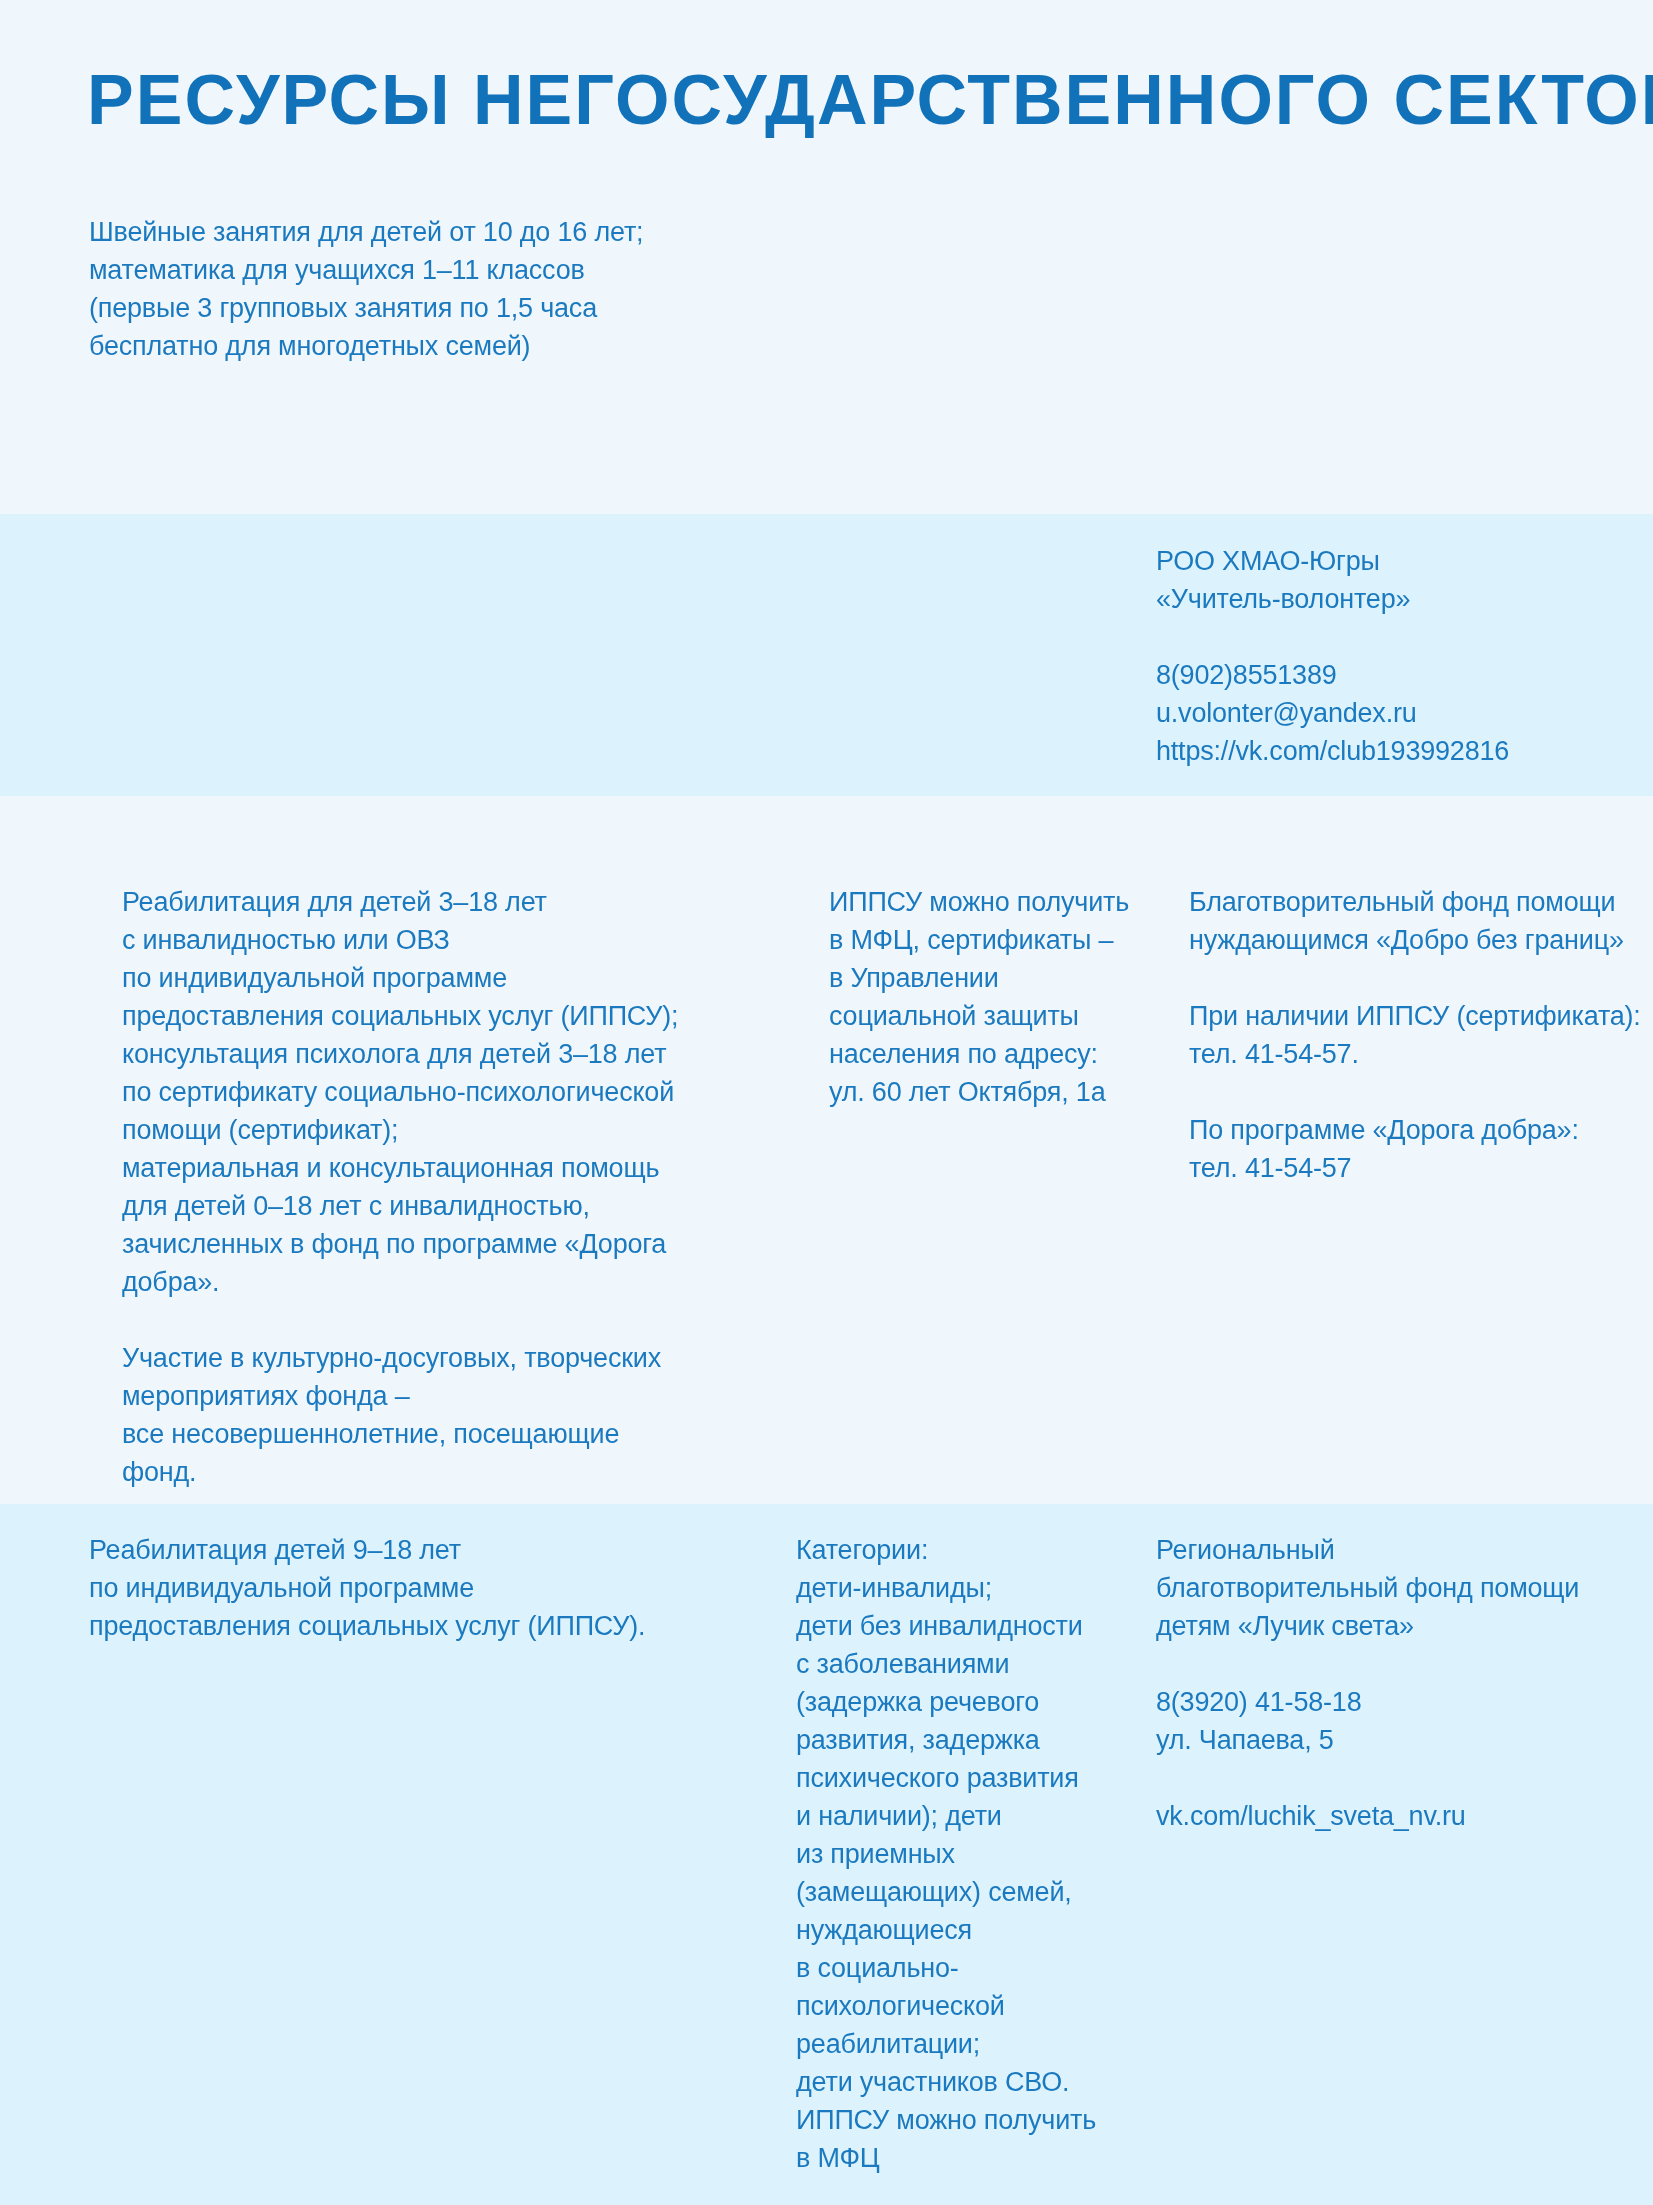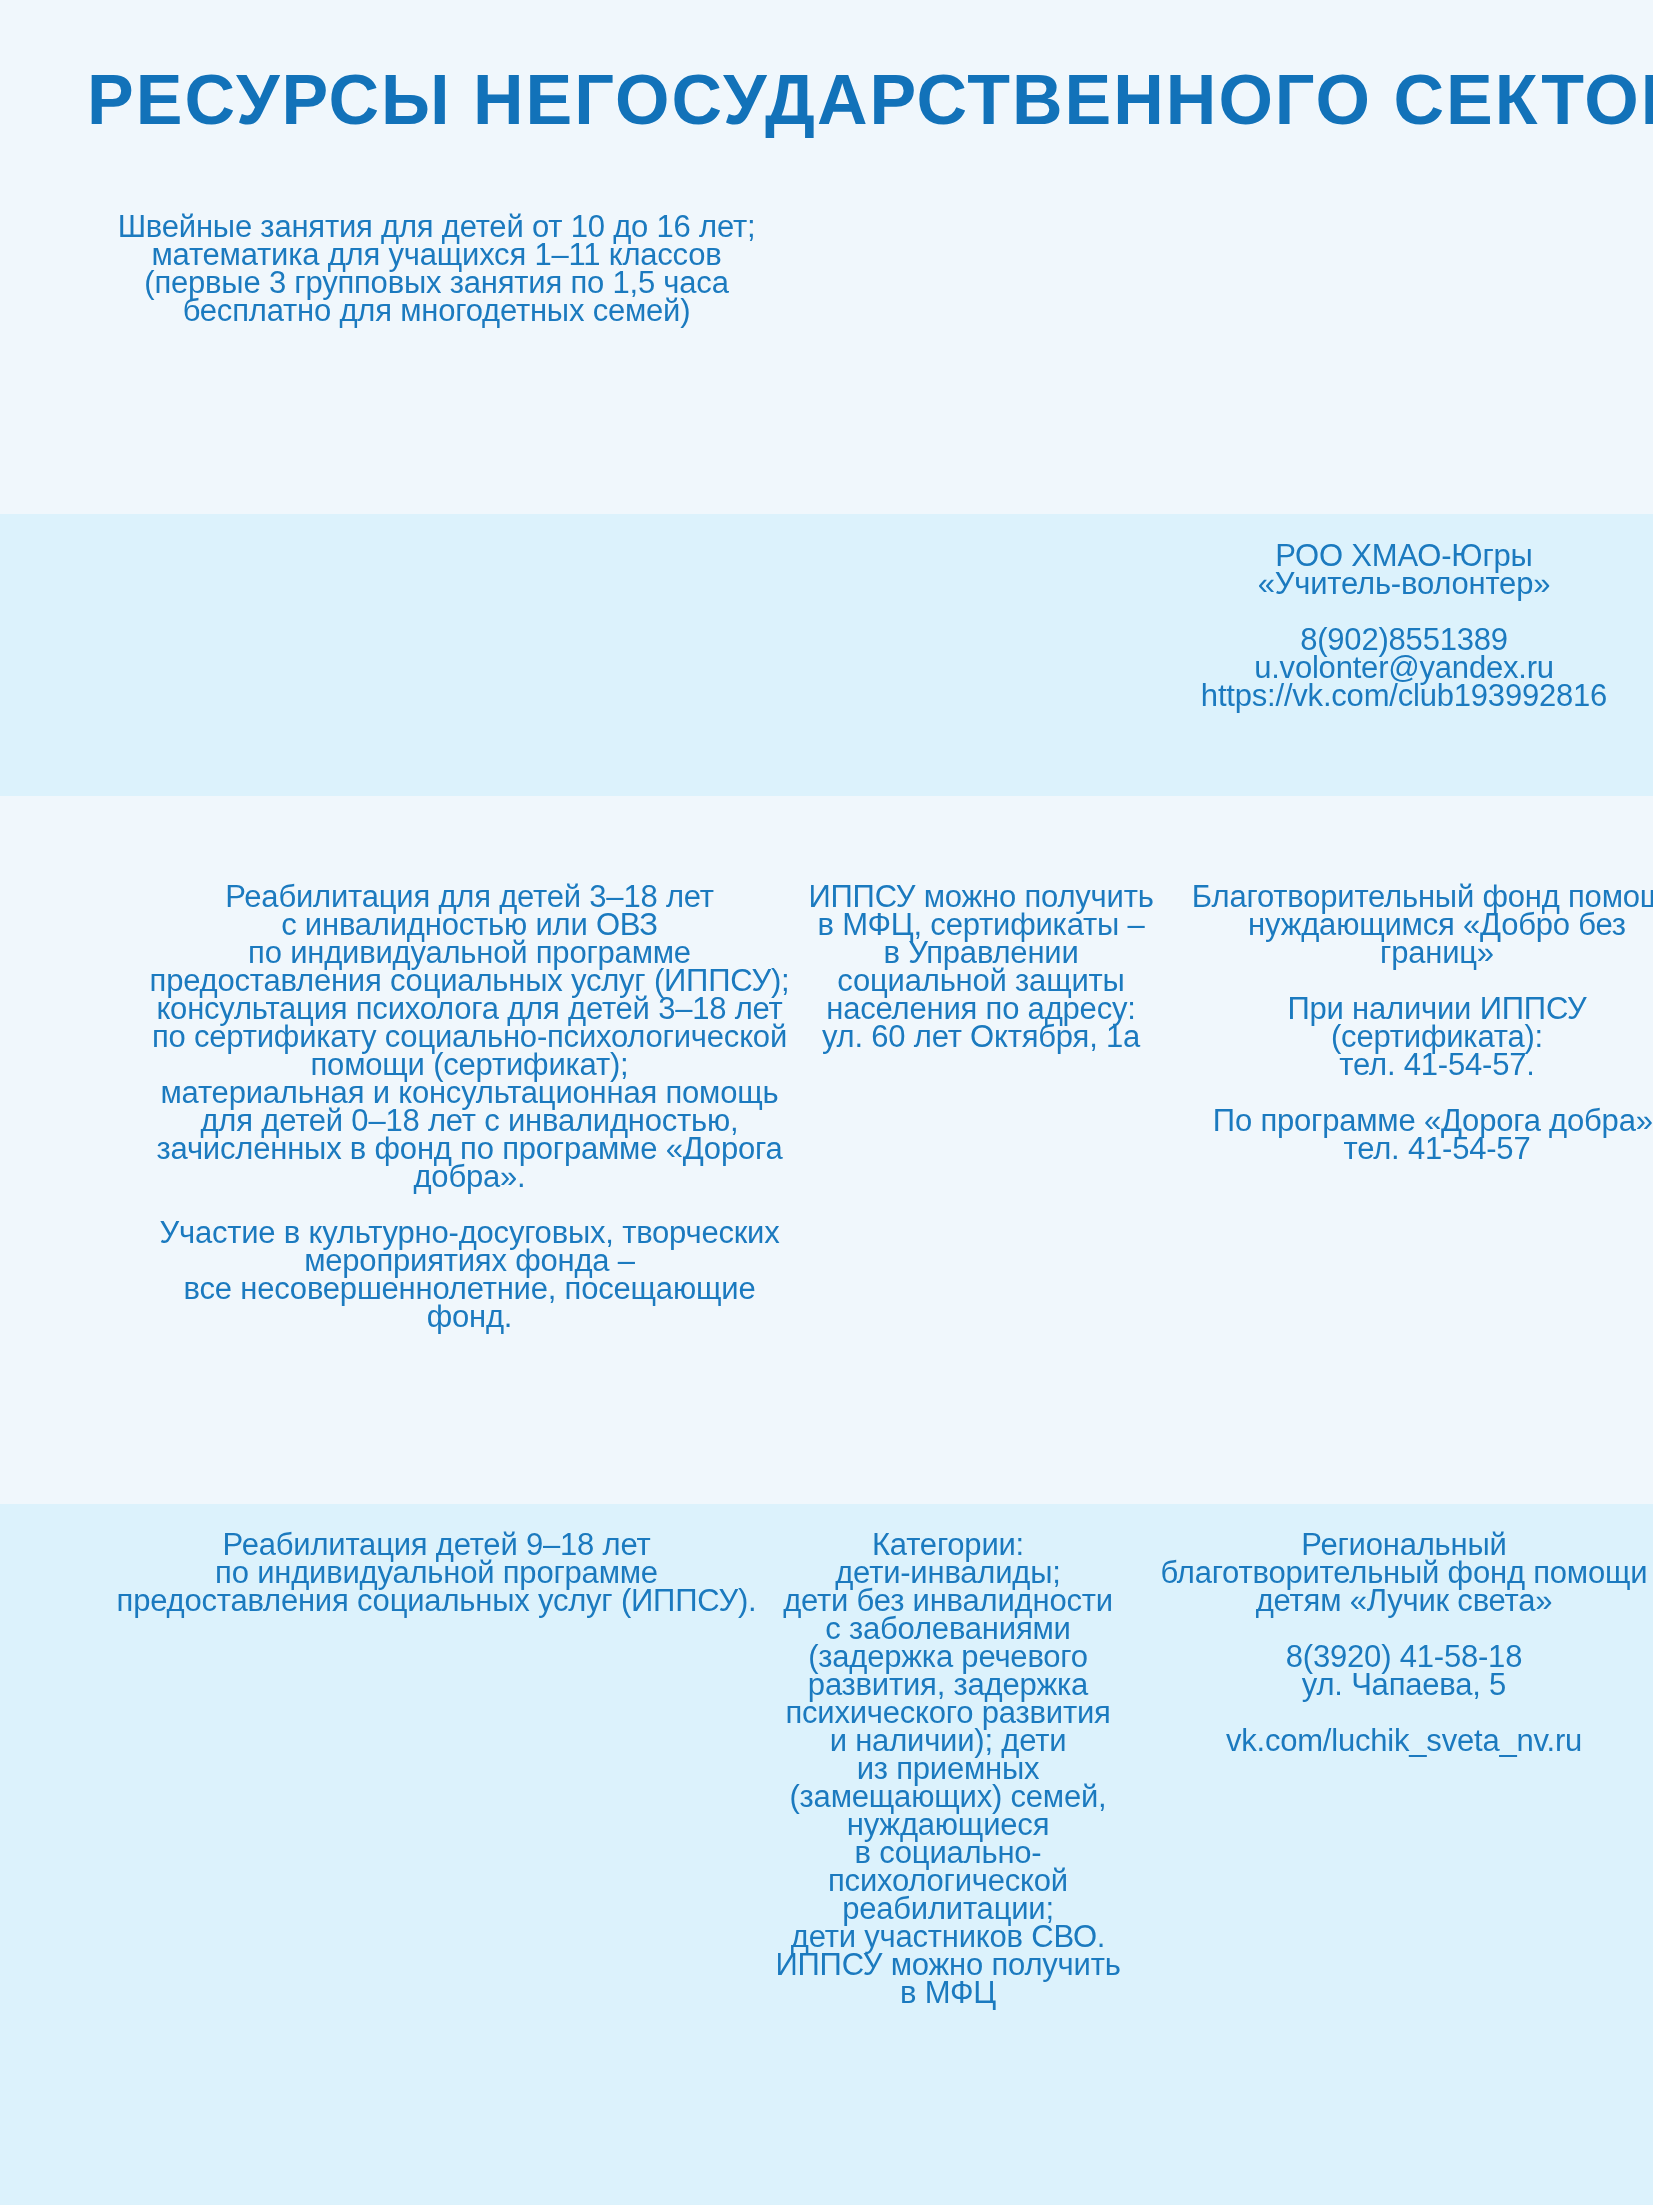--- a/index.html
+++ b/index.html
@@ -29,28 +29,27 @@
     width: 1548px;
     font-size: 70px;
     font-weight: bold;
     letter-spacing: 2px;
     color: #1272b9;
     white-space: nowrap;
   }
   .txt {
     position: absolute;
     white-space: pre-line;
-    font-size: 31px;
-    line-height: 28px;
+    font-size: 27px;
+    line-height: 38px;
     letter-spacing: -0.2px;
     color: #1b7abf;
-    text-align: center;
   }
   .col-left   { left: 89px;  width: 695px; }
-  .col-middle { left: 752px; width: 392px; }
+  .col-middle { left: 796px; width: 392px; }
   .col-right  { left: 1156px; width: 496px; }
   .row1 { top: 213px; }
   .row2 { top: 542px; }
   .row3 { top: 883px; margin-left: 33px; }
   .row4 { top: 1531px; }
 </style>
 </head>
 <body>
 
 <div class="page">

